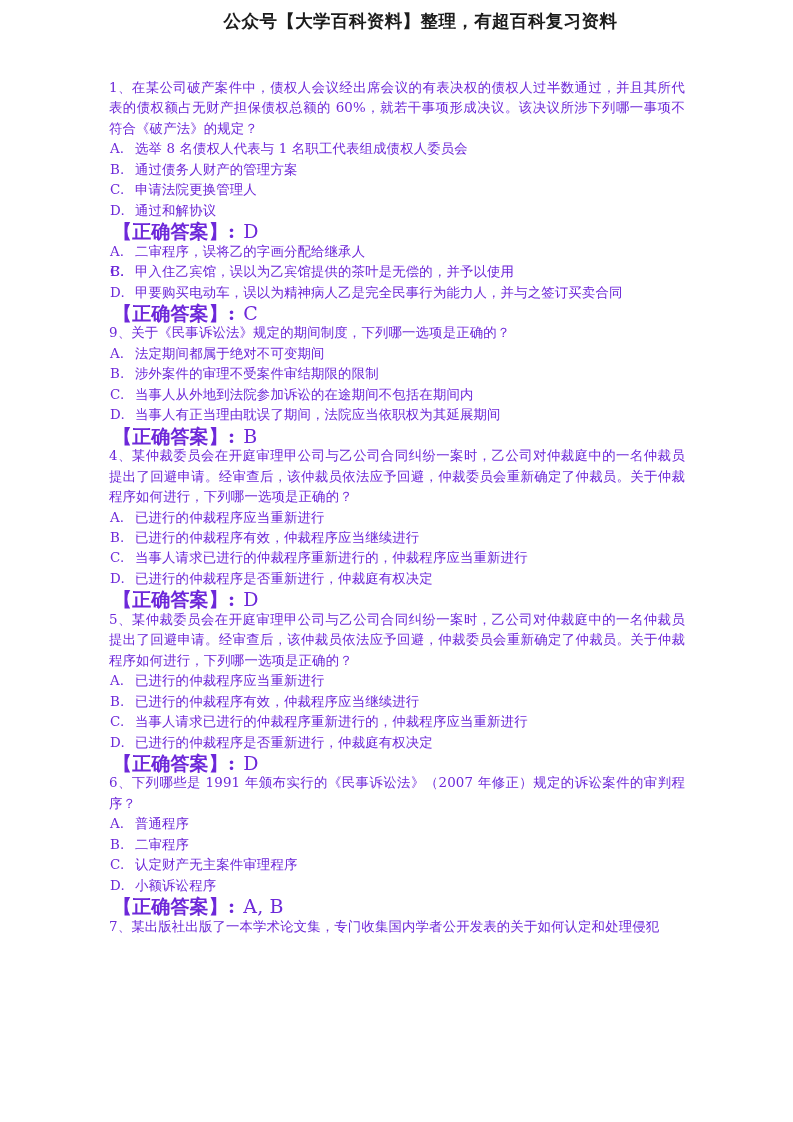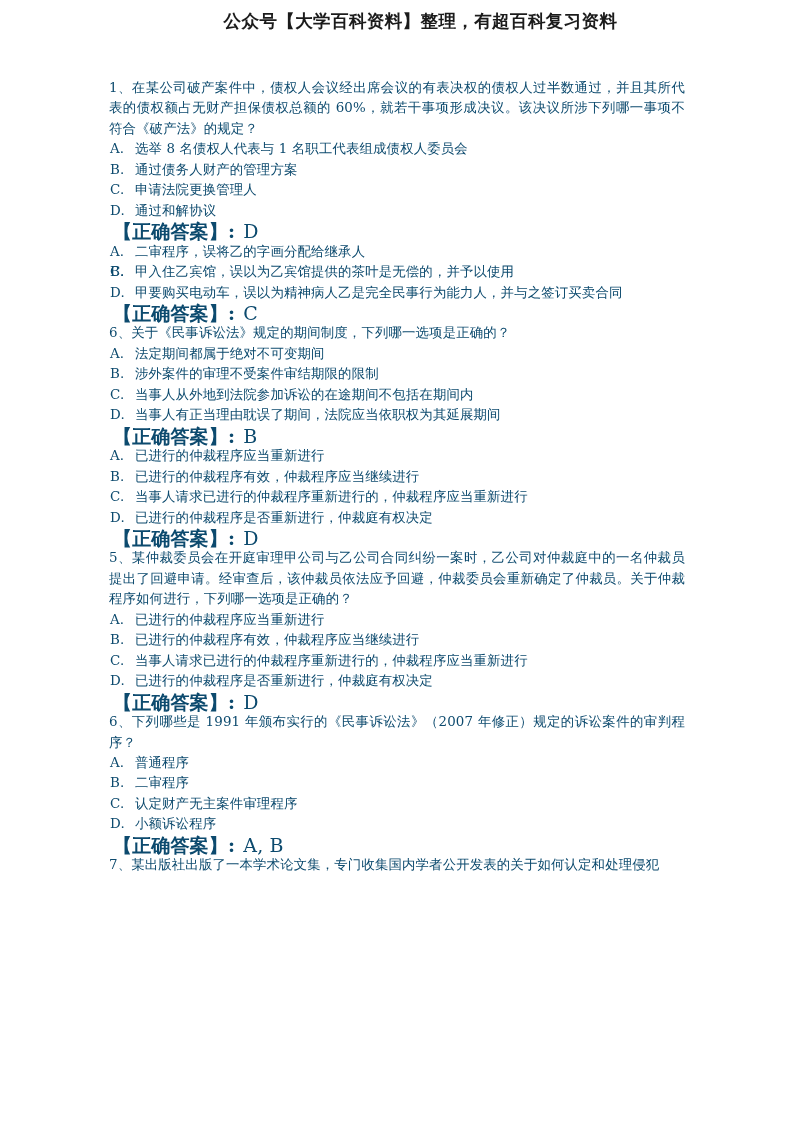--- a/index.html
+++ b/index.html
@@ -51,21 +51,21 @@
   }
 
   .q-block {
     margin: 0;
     padding: 0;
   }
 
   .line {
     font-size: 13.4px;
     line-height: 20.45px;
-    color: #0c4a6e;
+    color: #6d28d9;
     text-align: justify;
     text-justify: inter-ideograph;
     letter-spacing: 0.15px;
     white-space: normal;
     word-break: break-all;
   }
 
   
   .q-stem {
     text-indent: 0;
@@ -115,28 +115,29 @@
         <div class="line q-answer"><span class="ans-key">【正确答案】:</span><span class="ans-val"> D</span></div>
       </div>
       <div class="q-block">
         <div class="line q-option"><span class="opt-label">A.</span><span class="opt-text">二审程序，误将乙的字画分配给继承人</span></div>
         <div class="line q-option"><span class="opt-label">B.</span></div>
         <div class="line q-option"><span class="opt-label">C.</span><span class="opt-text">甲入住乙宾馆，误以为乙宾馆提供的茶叶是无偿的，并予以使用</span></div>
         <div class="line q-option"><span class="opt-label">D.</span><span class="opt-text">甲要购买电动车，误以为精神病人乙是完全民事行为能力人，并与之签订买卖合同</span></div>
         <div class="line q-answer"><span class="ans-key">【正确答案】:</span><span class="ans-val"> C</span></div>
       </div>
       <div class="q-block">
-        <div class="line q-stem">6、关于《民事诉讼法》规定的期间制度，下列哪一选项是正确的？</div>
+        <div class="line q-stem">9、关于《民事诉讼法》规定的期间制度，下列哪一选项是正确的？</div>
         <div class="line q-option"><span class="opt-label">A.</span><span class="opt-text">法定期间都属于绝对不可变期间</span></div>
         <div class="line q-option"><span class="opt-label">B.</span><span class="opt-text">涉外案件的审理不受案件审结期限的限制</span></div>
         <div class="line q-option"><span class="opt-label">C.</span><span class="opt-text">当事人从外地到法院参加诉讼的在途期间不包括在期间内</span></div>
         <div class="line q-option"><span class="opt-label">D.</span><span class="opt-text">当事人有正当理由耽误了期间，法院应当依职权为其延展期间</span></div>
         <div class="line q-answer"><span class="ans-key">【正确答案】:</span><span class="ans-val"> B</span></div>
       </div>
       <div class="q-block">
+        <div class="line q-stem">4、某仲裁委员会在开庭审理甲公司与乙公司合同纠纷一案时，乙公司对仲裁庭中的一名仲裁员提出了回避申请。经审查后，该仲裁员依法应予回避，仲裁委员会重新确定了仲裁员。关于仲裁程序如何进行，下列哪一选项是正确的？</div>
         <div class="line q-option"><span class="opt-label">A.</span><span class="opt-text">已进行的仲裁程序应当重新进行</span></div>
         <div class="line q-option"><span class="opt-label">B.</span><span class="opt-text">已进行的仲裁程序有效，仲裁程序应当继续进行</span></div>
         <div class="line q-option"><span class="opt-label">C.</span><span class="opt-text">当事人请求已进行的仲裁程序重新进行的，仲裁程序应当重新进行</span></div>
         <div class="line q-option"><span class="opt-label">D.</span><span class="opt-text">已进行的仲裁程序是否重新进行，仲裁庭有权决定</span></div>
         <div class="line q-answer"><span class="ans-key">【正确答案】:</span><span class="ans-val"> D</span></div>
       </div>
       <div class="q-block">
         <div class="line q-stem">5、某仲裁委员会在开庭审理甲公司与乙公司合同纠纷一案时，乙公司对仲裁庭中的一名仲裁员提出了回避申请。经审查后，该仲裁员依法应予回避，仲裁委员会重新确定了仲裁员。关于仲裁程序如何进行，下列哪一选项是正确的？</div>
         <div class="line q-option"><span class="opt-label">A.</span><span class="opt-text">已进行的仲裁程序应当重新进行</span></div>
         <div class="line q-option"><span class="opt-label">B.</span><span class="opt-text">已进行的仲裁程序有效，仲裁程序应当继续进行</span></div>

